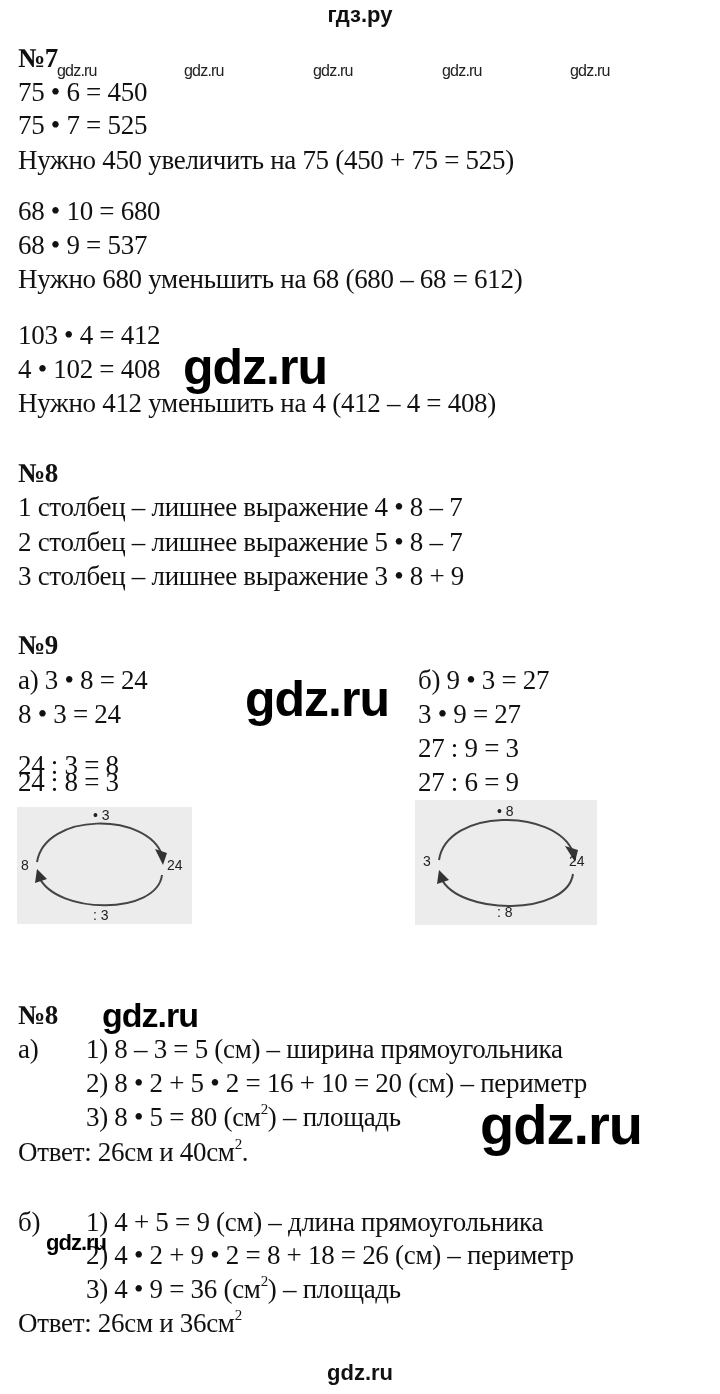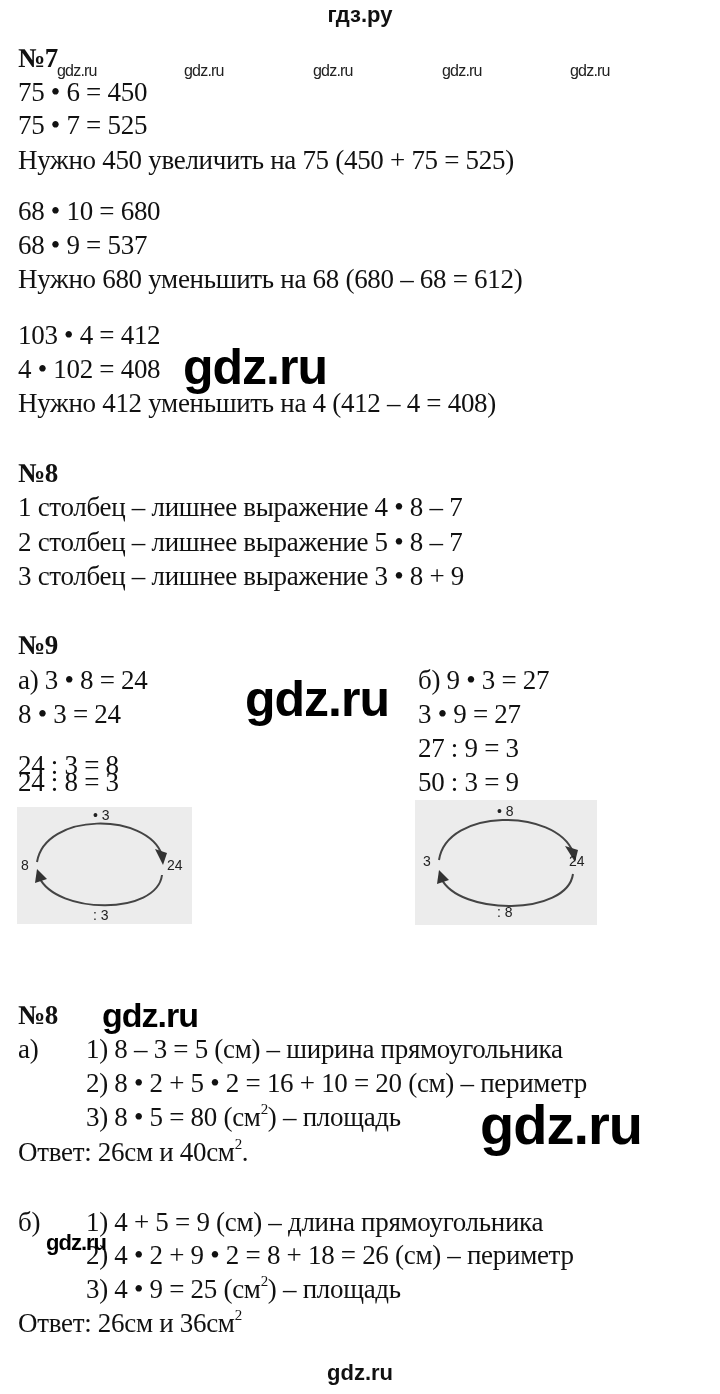--- a/index.html
+++ b/index.html
@@ -52,21 +52,21 @@
 <div class="line" style="top:561px">3 столбец – лишнее выражение 3 • 8 + 9</div>
 
 <div class="line heading" style="top:630px">№9</div>
 <div class="line" style="top:665px">а) 3 • 8 = 24</div>
 <div class="line" style="top:699px">8 • 3 = 24</div>
 <div class="line" style="top:750px">24 : 3 = 8</div>
 <div class="line" style="top:767px">24 : 8 = 3</div>
 <div class="line" style="left:418px; top:665px">б) 9 • 3 = 27</div>
 <div class="line" style="left:418px; top:699px">3 • 9 = 27</div>
 <div class="line" style="left:418px; top:733px">27 : 9 = 3</div>
-<div class="line" style="left:418px; top:767px">50 : 3 = 9</div>
+<div class="line" style="left:418px; top:767px">27 : 6 = 9</div>
 <div class="wm-big" style="left:245px; top:670px; font-size:50px">gdz.ru</div>
 
 <div class="diagram" style="left:17px; top:807px">
   <svg width="175" height="117" viewBox="0 0 175 117">
     <path d="M20 55 C 28 5, 130 5, 145 48" fill="none" stroke="#444" stroke-width="2"></path>
     <polygon points="138,42 150,46 146,58" fill="#333"></polygon>
     <path d="M145 68 C 140 108, 40 108, 22 70" fill="none" stroke="#444" stroke-width="2"></path>
     <polygon points="18,76 20,62 30,72" fill="#333"></polygon>
   </svg>
   <span class="dlabel" style="left:76px; top:0px">• 3</span>
@@ -95,16 +95,16 @@
 <div class="line" style="left:86px; top:1034px">1) 8 – 3 = 5 (см) – ширина прямоугольника</div>
 <div class="line" style="left:86px; top:1068px">2) 8 • 2 + 5 • 2 = 16 + 10 = 20 (см) – периметр</div>
 <div class="line" style="left:86px; top:1102px"><span>3) 8 • 5 = 80 (см</span><sup>2</sup><span>) – площадь</span></div>
 <div class="wm-big" style="left:480px; top:1092px; font-size:56px">gdz.ru</div>
 <div class="line" style="top:1137px"><span>Ответ: 26см и 40см</span><sup>2</sup><span>.</span></div>
 
 <div class="line" style="top:1207px">б)</div>
 <div class="line" style="left:86px; top:1207px">1) 4 + 5 = 9 (см) – длина прямоугольника</div>
 <div class="line" style="left:86px; top:1240px">2) 4 • 2 + 9 • 2 = 8 + 18 = 26 (см) – периметр</div>
 <div class="wm-big" style="left:46px; top:1230px; font-size:22px">gdz.ru</div>
-<div class="line" style="left:86px; top:1274px"><span>3) 4 • 9 = 25 (см</span><sup>2</sup><span>) – площадь</span></div>
+<div class="line" style="left:86px; top:1274px"><span>3) 4 • 9 = 36 (см</span><sup>2</sup><span>) – площадь</span></div>
 <div class="line" style="top:1308px"><span>Ответ: 26см и 36см</span><sup>2</sup><span></span></div>
 
 <div class="footer">gdz.ru</div>
 
 </body></html>

